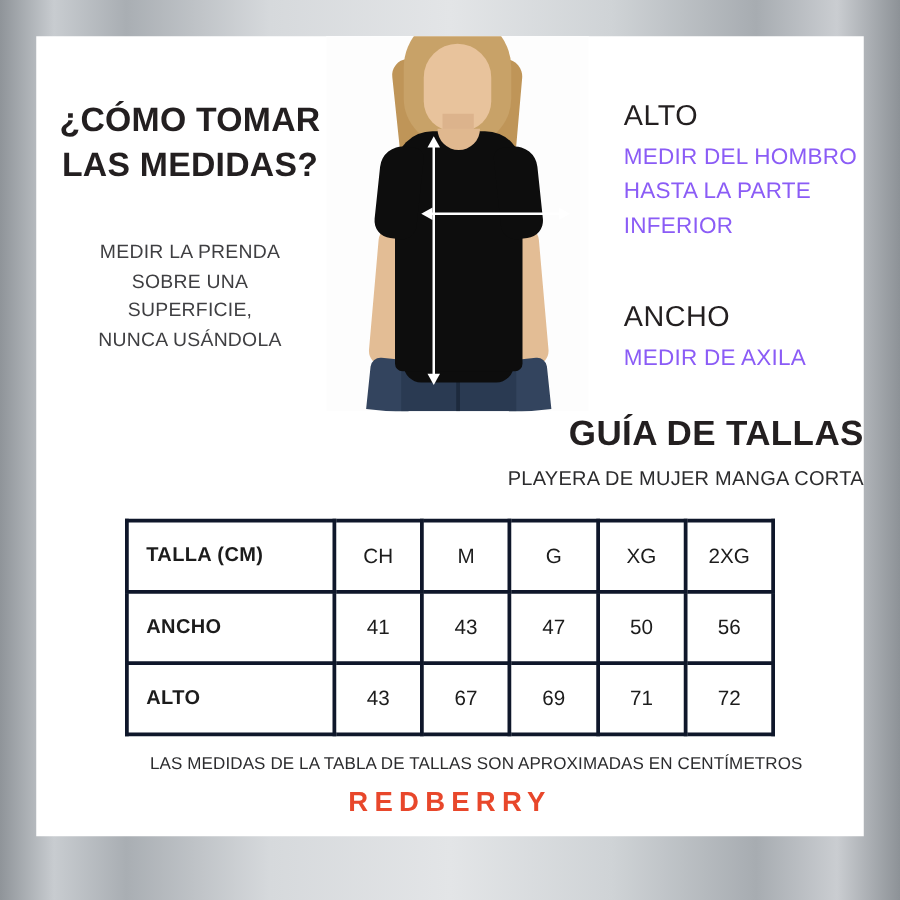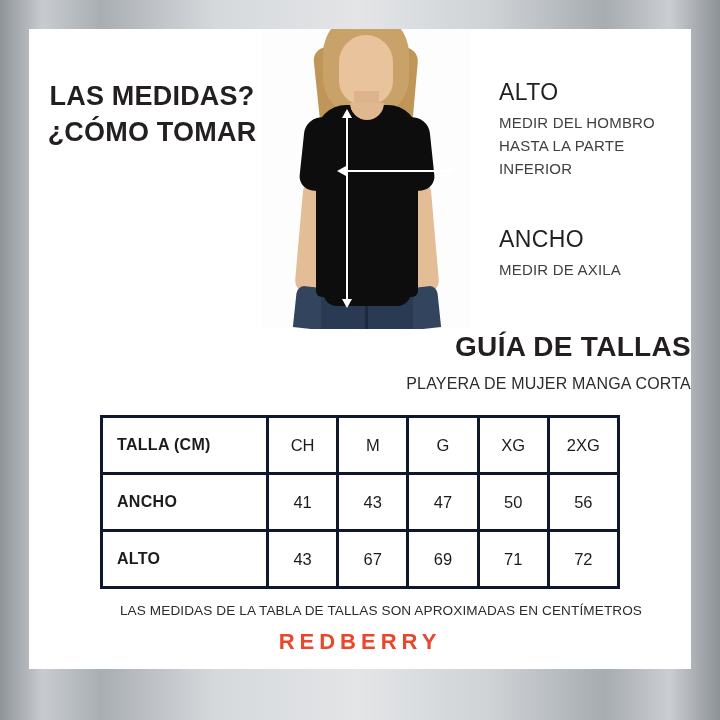--- a/index.html
+++ b/index.html
@@ -67,22 +67,22 @@
     width: 190px;
   }
   .rb-title {
     font-size: 23px;
     color: #231f20;
     letter-spacing: .4px;
     margin: 0 0 6px 0;
     font-weight: 400;
   }
   .rb-text {
-    font-size: 15px;
-    color: #404040;
+    font-size: 18px;
+    color: #8b5cf6;
     line-height: 1.52;
     letter-spacing: .2px;
     margin: 0;
   }
   .rb-gap { height: 46px; }
 
   
   .photo {
     position: absolute;
     left: 232px;
@@ -321,22 +321,28 @@
 </head>
 <body>
 
 <div class="frame">
   <div class="card">
 
     <div class="top">
 
       <div class="left-block">
         <div class="headline">
+          <div>¿CÓMO TOMAR</div>
           <div>LAS MEDIDAS?</div>
-          <div>¿CÓMO TOMAR</div>
+        </div>
+        <div class="left-sub">
+          <div>MEDIR LA PRENDA</div>
+          <div>SOBRE UNA</div>
+          <div>SUPERFICIE,</div>
+          <div>NUNCA USÁNDOLA</div>
         </div>
       </div>
 
       <div class="photo">
         <div class="bg-wall"></div>
         <div class="hair-l"></div>
         <div class="hair-r"></div>
         <div class="hair"></div>
         <div class="face"></div>
         <div class="neck"></div>

